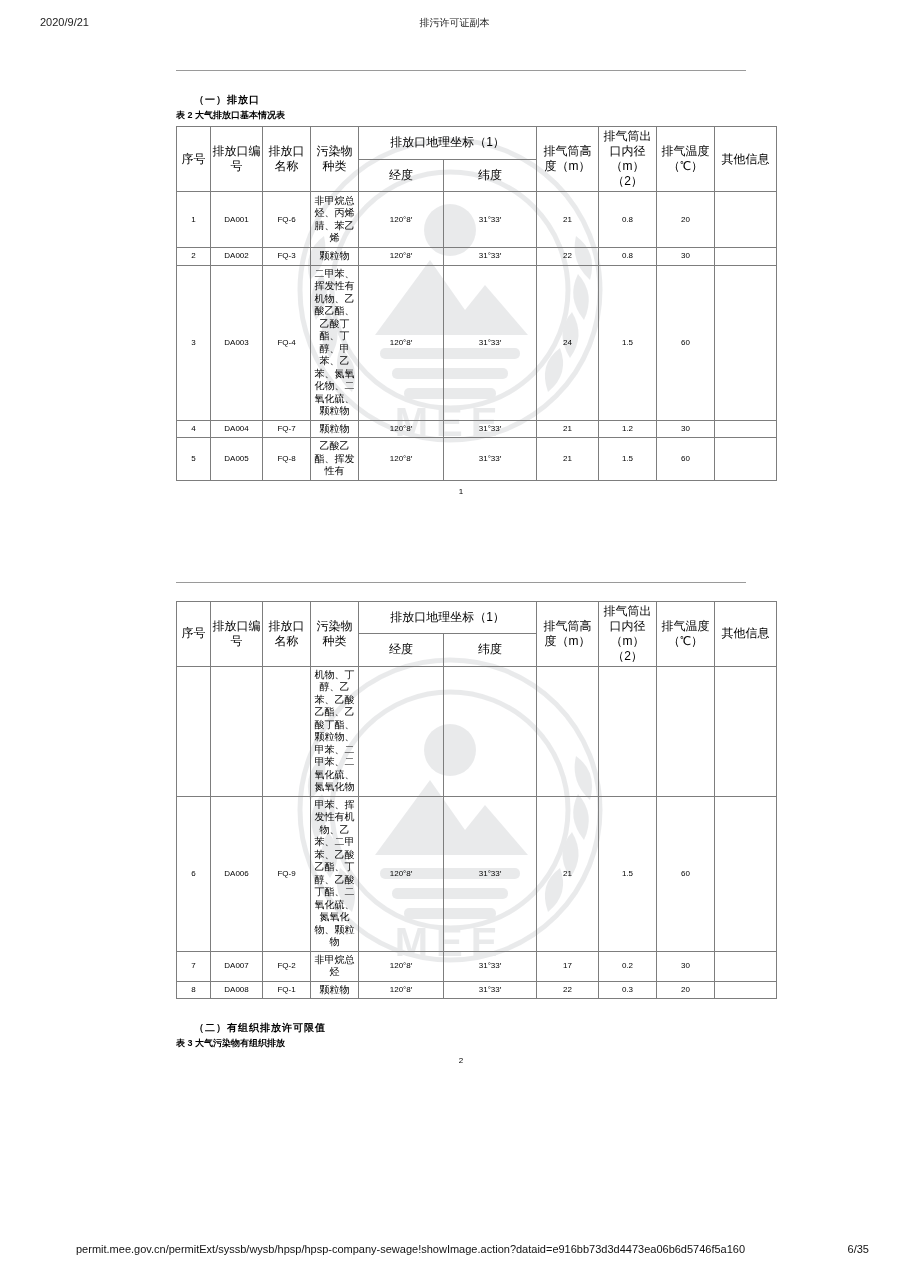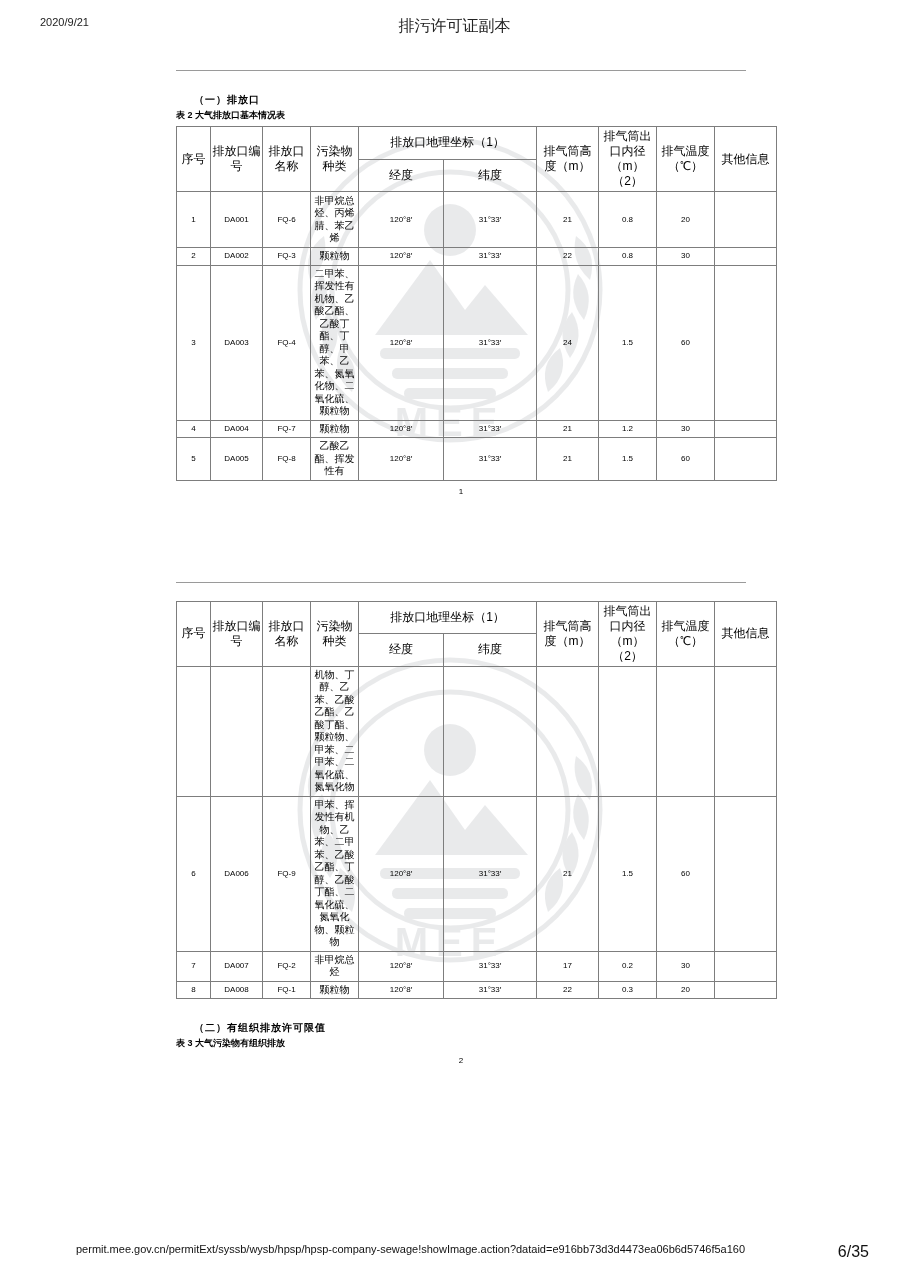--- a/index.html
+++ b/index.html
@@ -30,21 +30,21 @@
     position: absolute;
     left: 40px;
     top: 0;
   }
   .print-header .center {
     position: absolute;
     left: 0;
     width: 909px;
     text-align: center;
     top: 0;
-    font-size: 16px;
+    font-size: 10px;
   }
   .print-footer {
     position: absolute;
     bottom: 28px;
     left: 0;
     width: 909px;
     height: 16px;
     font-size: 11px;
     color: #111;
   }
@@ -52,21 +52,21 @@
     position: absolute;
     left: 40px;
     top: 0;
     font-size: 11px;
     padding-left: 36px;
   }
   .print-footer .pageno {
     position: absolute;
     right: 40px;
     top: 0;
-    font-size: 16px;
+    font-size: 11px;
   }
 
   
   .doc {
     position: absolute;
     left: 176px;
     top: 70px;
     width: 570px;
   }
 

